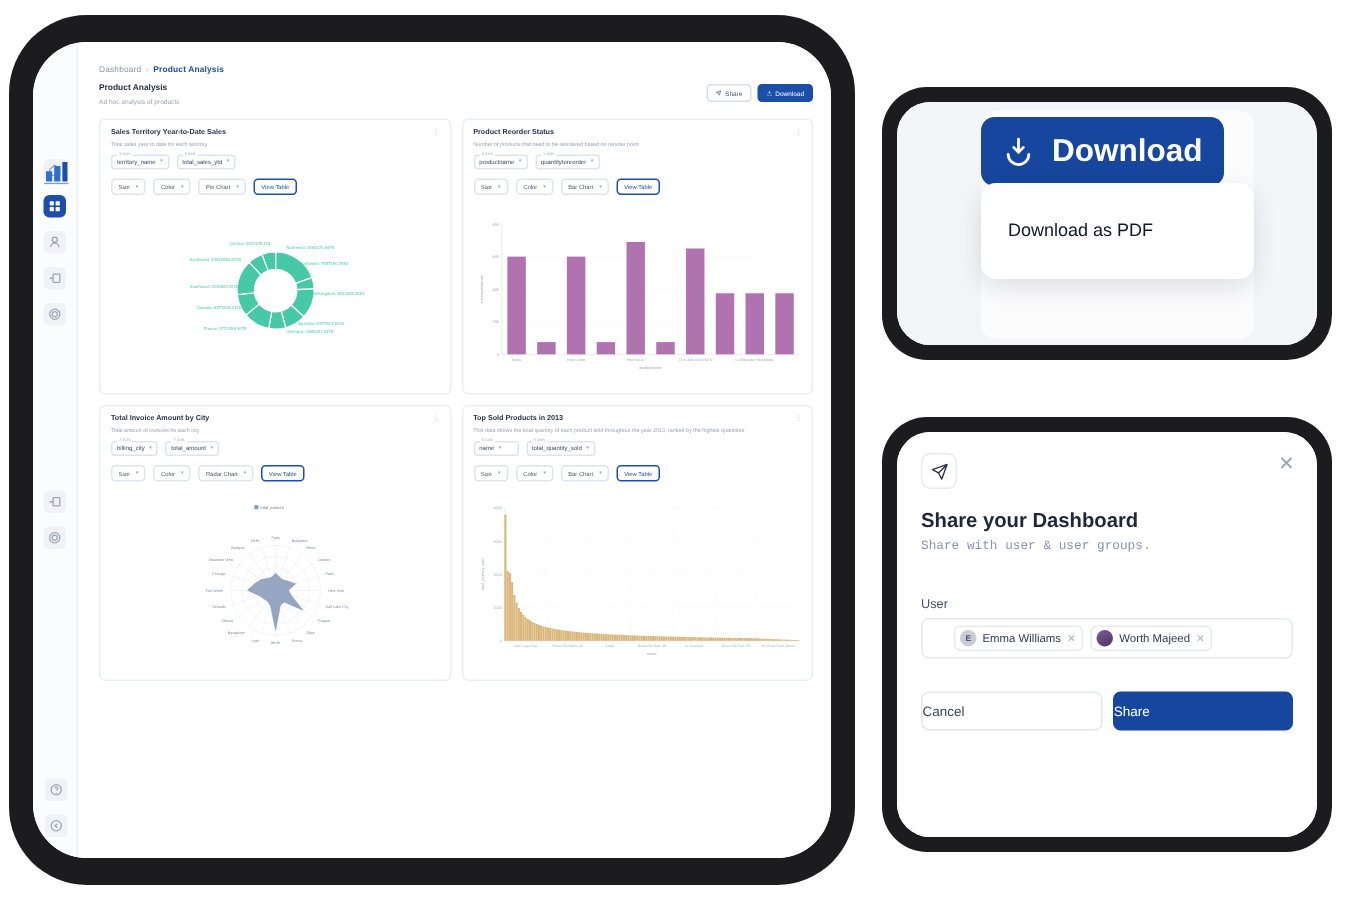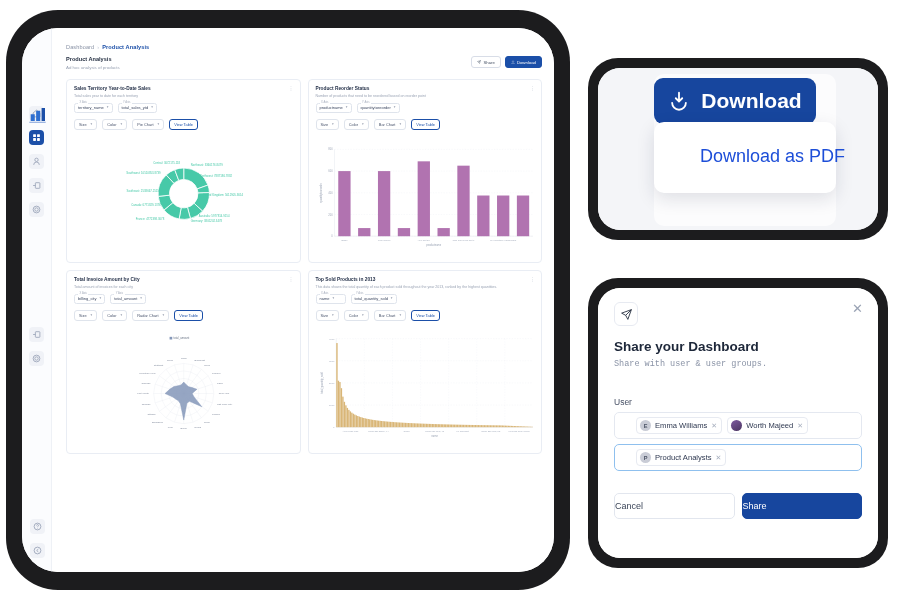--- a/index.html
+++ b/index.html
@@ -96,21 +96,21 @@
   .dl-btn{
     position:absolute; left:56px; top:10px; width:162px; height:46px; background:#17469e;
     border-radius:9px; color:#fff; display:flex; align-items:center; justify-content:center; gap:11px;
     font-size:21px; font-weight:700; cursor:pointer;
   }
   .dl-btn svg{ width:22px; height:22px; }
   .dl-menu{
     position:absolute; left:56px; top:54px; width:182px; background:#fff;
     border-radius:10px; box-shadow:0 6px 18px rgba(20,30,60,.13); padding:14px 0 16px;
   }
-  .dl-item{ font-size:18px; color:#1d4ed8; padding:10px 18px; cursor:pointer; white-space:nowrap;margin-left:28px; }
+  .dl-item{ font-size:12px; color:#0f172a; padding:10px 18px; cursor:pointer; white-space:nowrap; }
 
   
   .sh{ position:absolute; inset:0; background:#fff; padding:14px 16px 0; }
   .sh-ico{
     width:24px; height:24px; border-radius:6px; border:1px solid #e7eaf1;
     display:flex; align-items:center; justify-content:center; color:#2c3445;
   }
   .sh-ico svg{ width:13px; height:13px; }
   .sh-close{ position:absolute; right:15px; top:14px; color:#9aa3b4; font-size:13px; cursor:pointer; line-height:1; }
   .sh-title{ font-size:13.5px; font-weight:700; color:#1d2739; margin-top:13px; }
@@ -710,26 +710,19 @@
         <span>Emma Williams</span>
         <span class="x">✕</span>
       </span>
       <span class="chip">
         <span class="av photo"></span>
         <span>Worth Majeed</span>
         <span class="x">✕</span>
       </span>
     </div>
 
-    <div class="chipbox focus">
-      <span class="chip">
-        <span class="av">P</span>
-        <span>Product Analysts</span>
-        <span class="x">✕</span>
-      </span>
-    </div>
 
     <div class="sh-actions">
       <div class="sh-btn">Cancel</div>
       <div class="sh-btn primary">Share</div>
     </div>
   </div>
 </div>
 
 </body></html>

